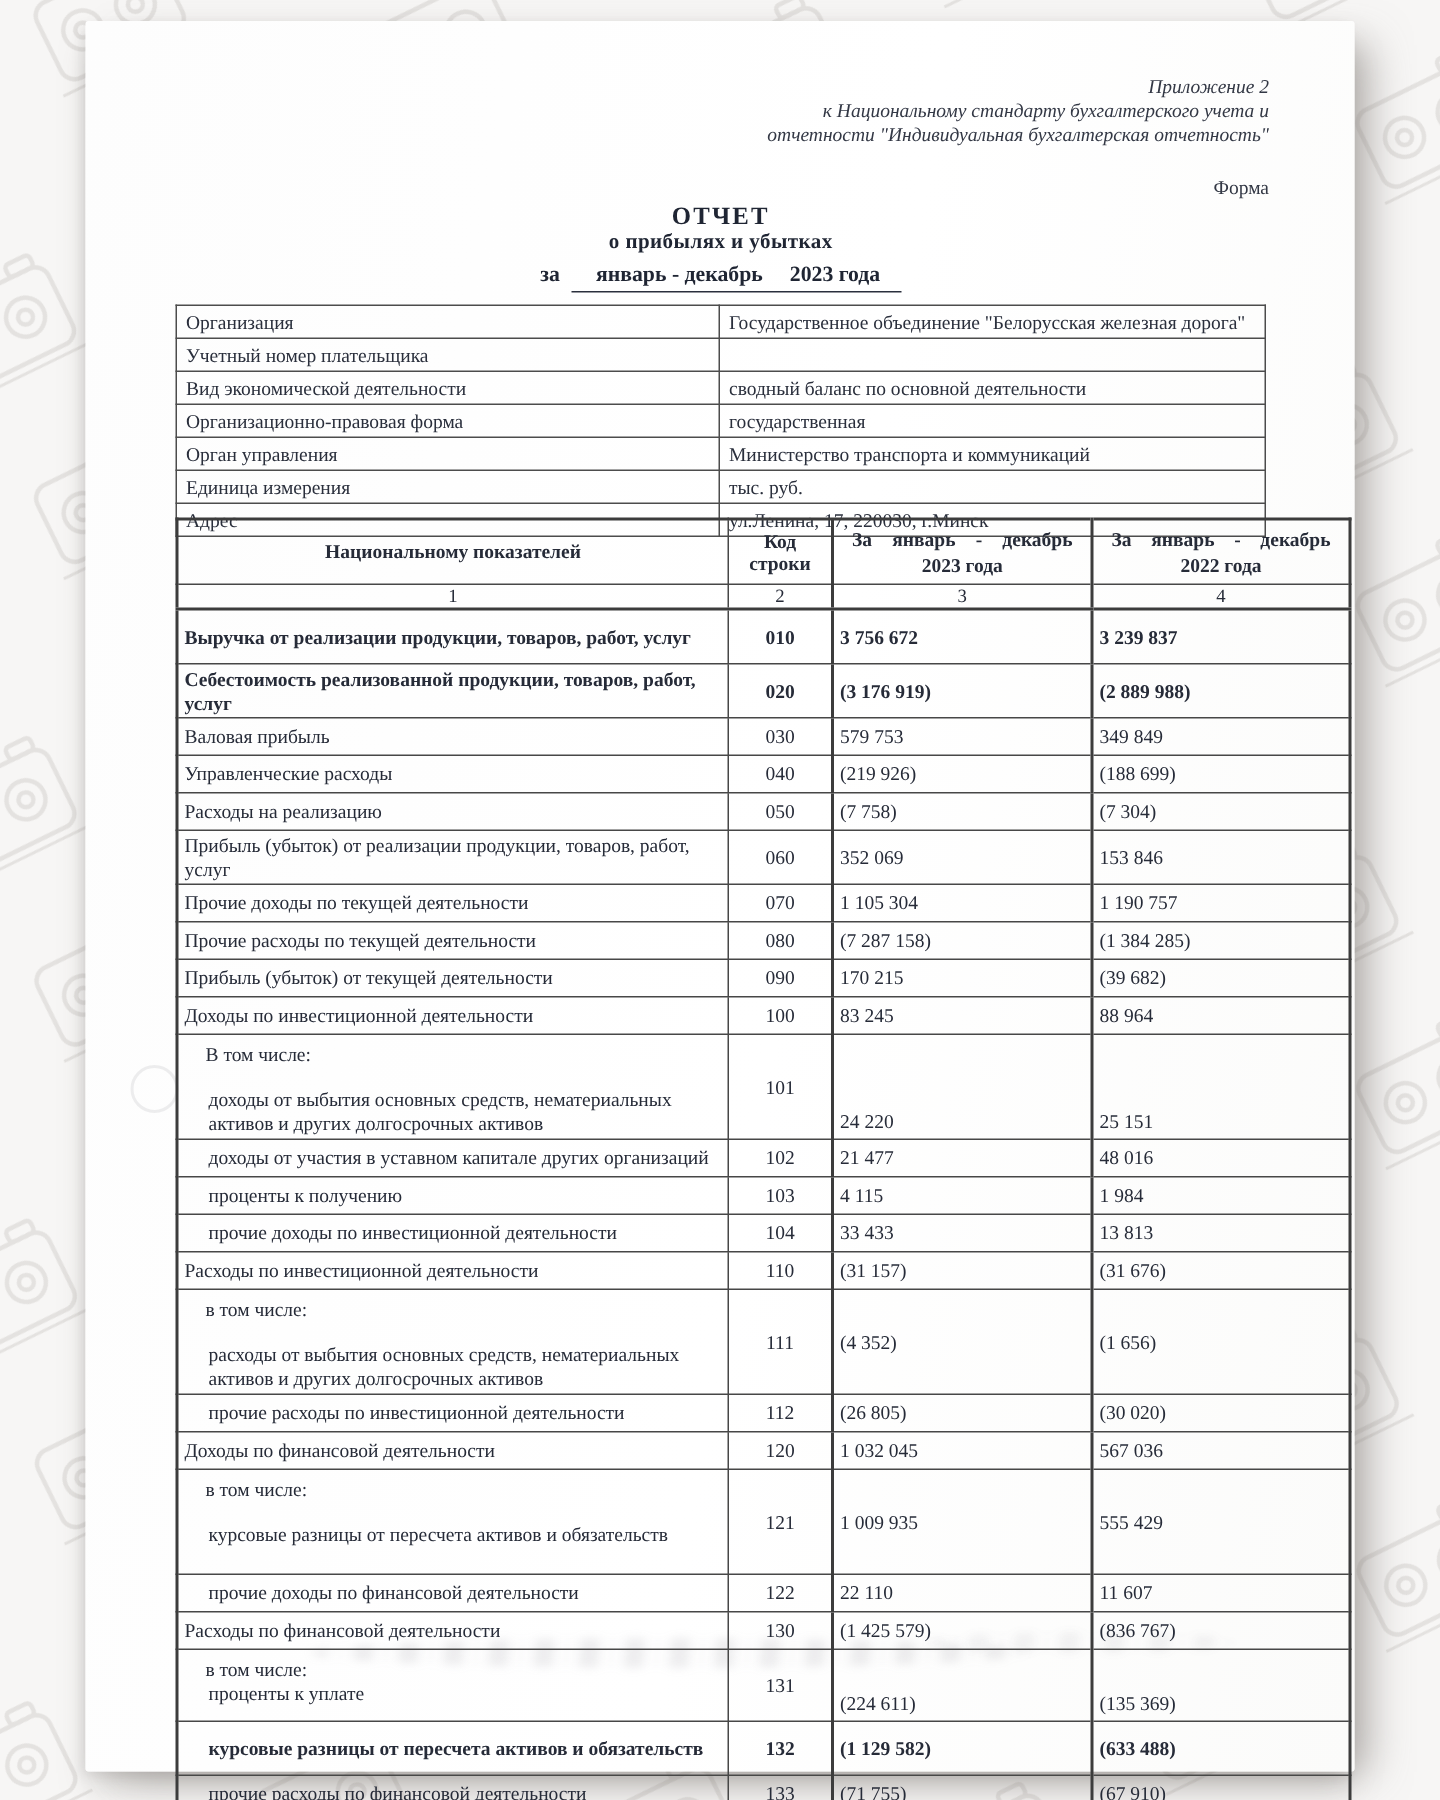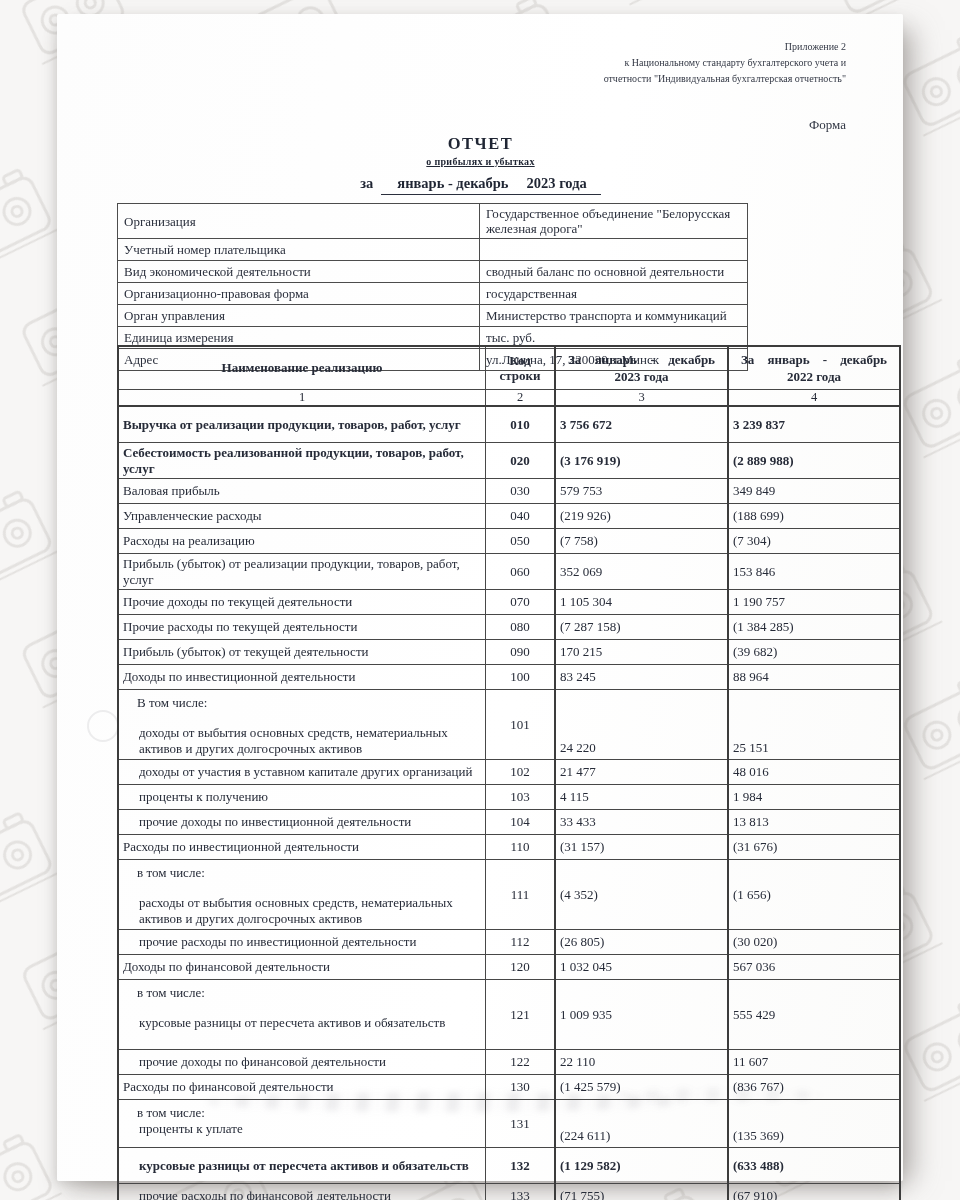--- a/index.html
+++ b/index.html
@@ -26,42 +26,42 @@
   }
   .hand-smudge{
     position:absolute;left:150px;top:1078px;width:480px;height:20px;
     background:repeating-linear-gradient(95deg,
       rgba(125,122,135,.13) 0 12px, rgba(125,122,135,.02) 12px 30px);
     filter:blur(3px);border-radius:50%;
   }
   .hand-smudge.s2{left:560px;top:1074px;width:210px;height:14px;opacity:.7;}
   
   .appendix{
-    position:absolute;top:25px;right:57px;width:560px;
-    text-align:right;font-size:10px;line-height:16px;color:#333845;
+    position:absolute;top:36px;right:57px;width:560px;
+    text-align:right;font-size:13px;line-height:16px;color:#333845;font-style:italic;
   }
   .form-label{
     position:absolute;top:103px;right:57px;font-size:13px;color:#333845;
   }
   
   .title-block{
     position:absolute;top:120px;left:60px;width:727px;text-align:center;
     font-weight:bold;color:#1f2533;
   }
   .title-l1{font-size:16.5px;letter-spacing:1.5px;line-height:19px;}
-  .title-l2{font-size:10px;line-height:18px;letter-spacing:.3px;text-decoration:underline;}
+  .title-l2{font-size:14px;line-height:18px;letter-spacing:.3px;}
   .title-l3{font-size:14.5px;line-height:20px;margin-top:2px;}
   .title-l3 .uline{
     border-bottom:1.6px solid #2a2f3d;
     padding:0 14px 1px 16px;margin-left:8px;display:inline-block;
   }
   .title-l3 .gap-sp{display:inline-block;width:18px;}
   
   .info-table{
-    position:absolute;top:189px;left:60px;width:631px;
+    position:absolute;top:189px;left:60px;width:727px;
     border-collapse:collapse;table-layout:fixed;
   }
   .info-table td{
     border:1.2px solid #4c4c4c;font-size:13px;line-height:15px;
     padding:2px 6px;height:17px;vertical-align:middle;color:#2a2f3c;
   }
   .info-table td.lab{width:349px;}
   
   .main-table{
     position:absolute;top:331px;left:60px;width:727px;
@@ -173,21 +173,21 @@
         <tr>
           <td class="lab">Адрес</td>
           <td class="val">ул.Ленина, 17, 220030, г.Минск</td>
         </tr>
       </tbody>
   </table>
 
   <table class="main-table">
     <thead>
       <tr>
-        <th class="th-name col-name">Наименование реализацию</th>
+        <th class="th-name col-name">Национальному показателей</th>
         <th class="th-code col-code">
           <div>Код</div>
           <div>строки</div>
         </th>
         <th class="th-year col-y1 b2l">
           <div class="jl">За январь - декабрь</div>
           <div class="cl">2023 года</div>
         </th>
         <th class="th-year col-y2 b2l">
           <div class="jl">За январь - декабрь</div>

